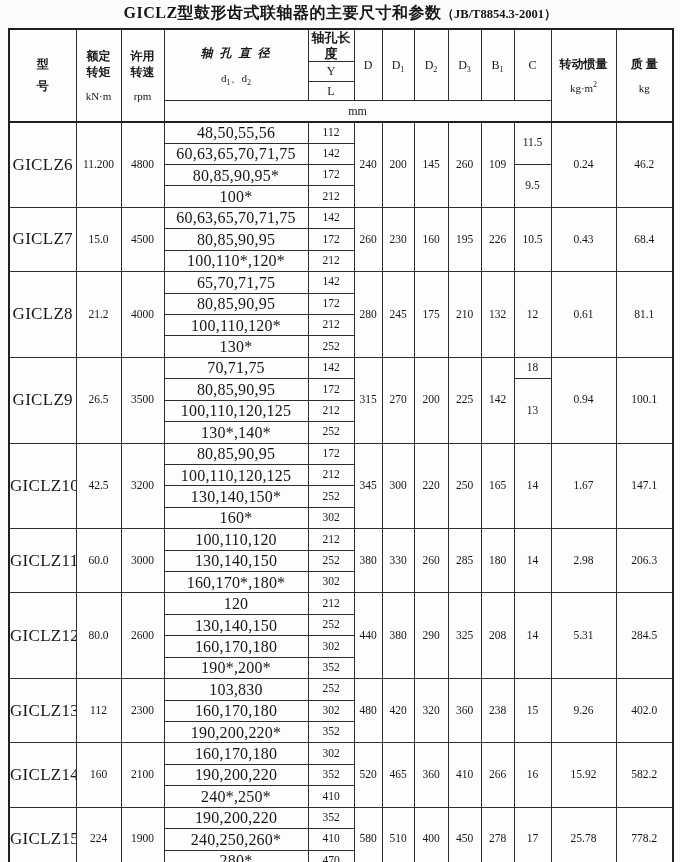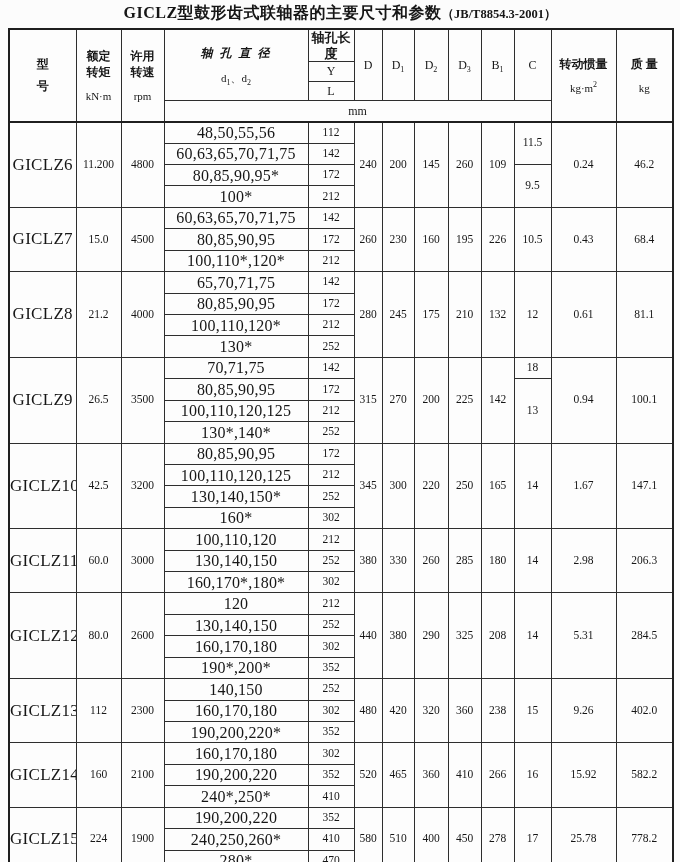--- a/index.html
+++ b/index.html
@@ -301,21 +301,21 @@
         <td>302</td>
       </tr>
       <tr>
         <td class="bore-col">190*,200*</td>
         <td>352</td>
       </tr>
       <tr>
         <td rowspan="3" class="model-col">GICLZ13</td>
         <td rowspan="3">112</td>
         <td rowspan="3">2300</td>
-        <td class="bore-col">140,150</td>
+        <td class="bore-col">103,830</td>
         <td>252</td>
         <td rowspan="3">480</td>
         <td rowspan="3">420</td>
         <td rowspan="3">320</td>
         <td rowspan="3">360</td>
         <td rowspan="3">238</td>
         <td rowspan="3">15</td>
         <td rowspan="3">9.26</td>
         <td rowspan="3">402.0</td>
       </tr>

